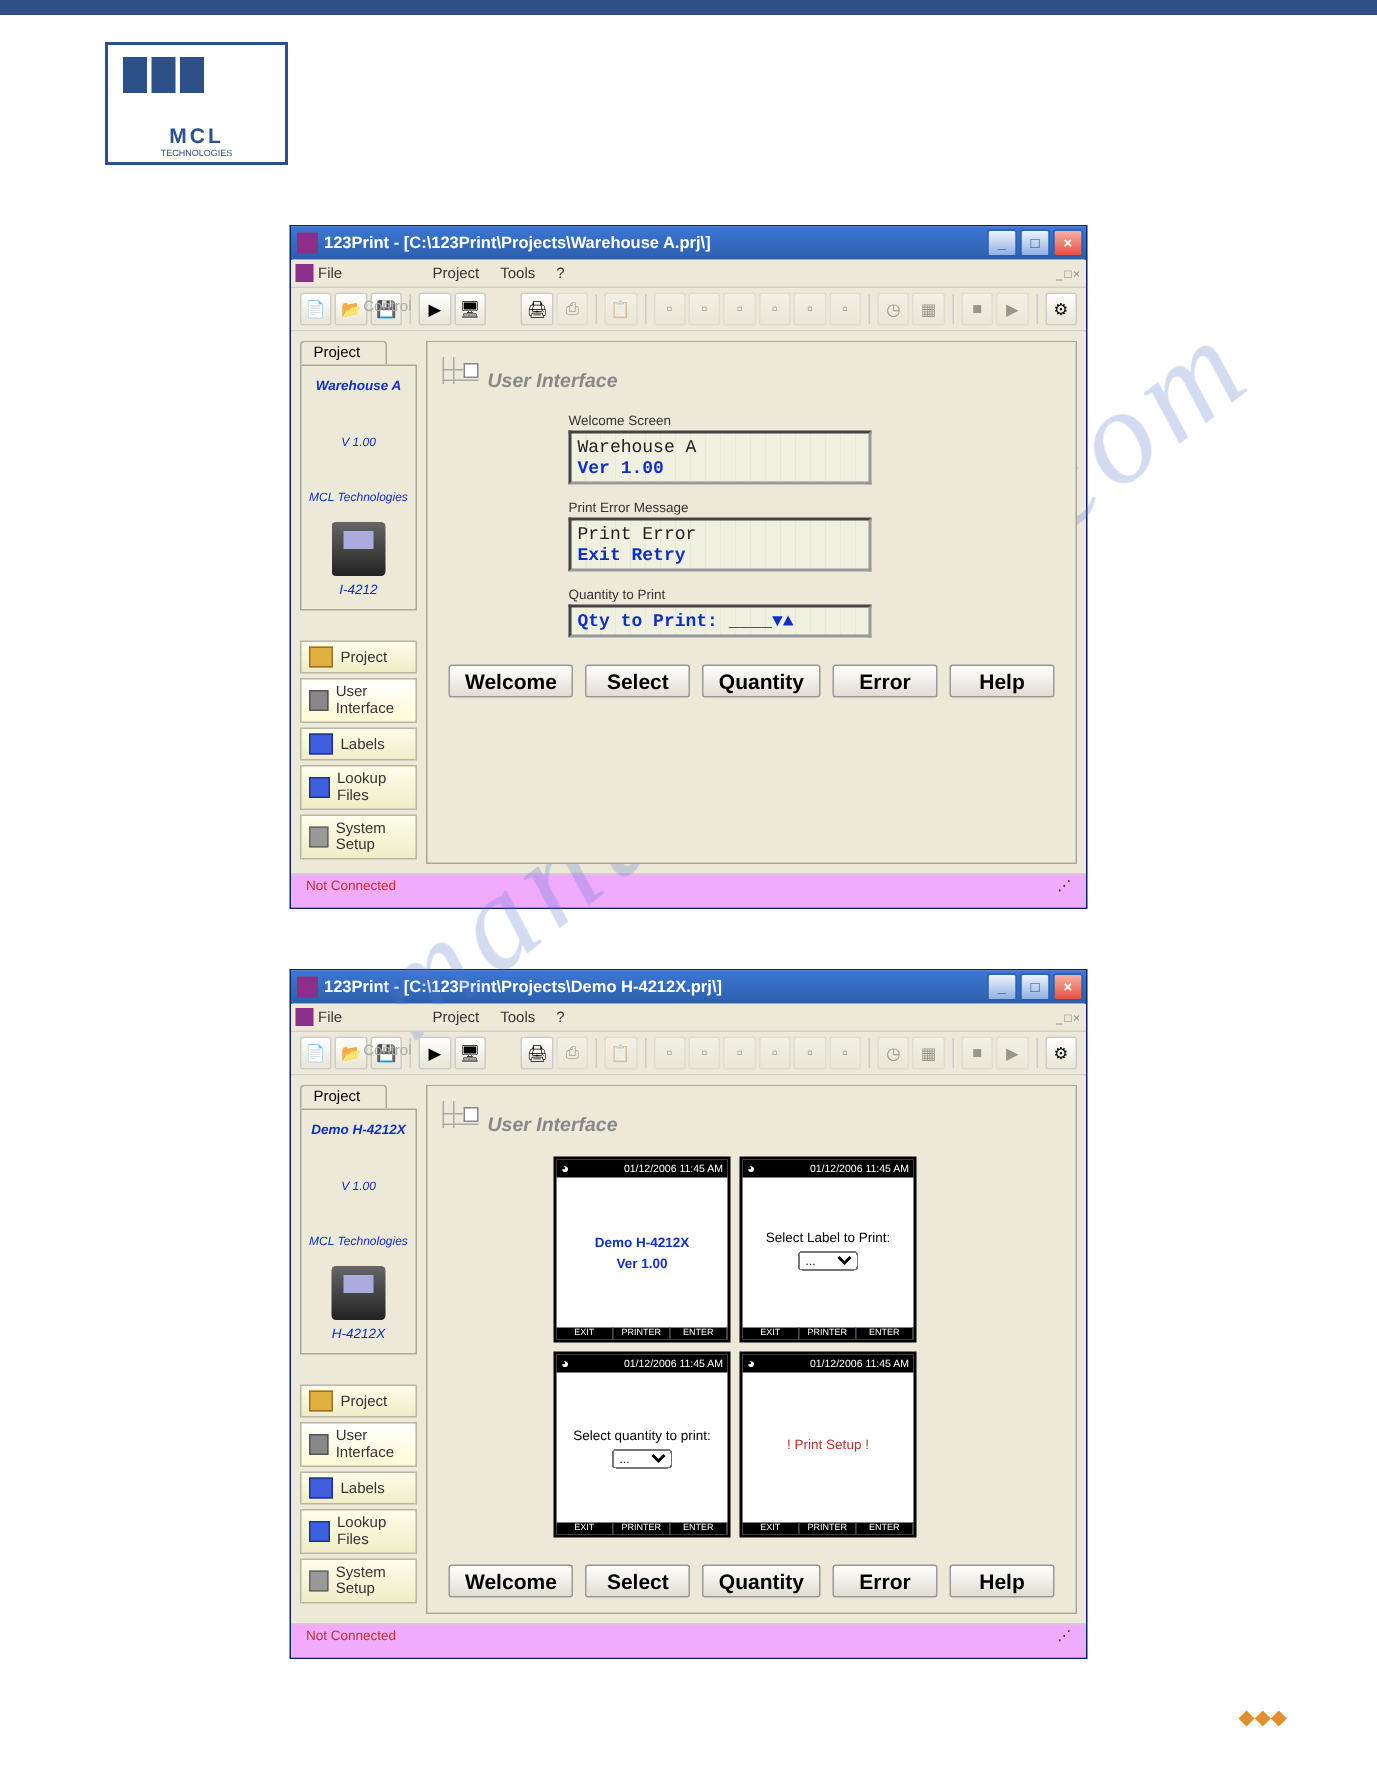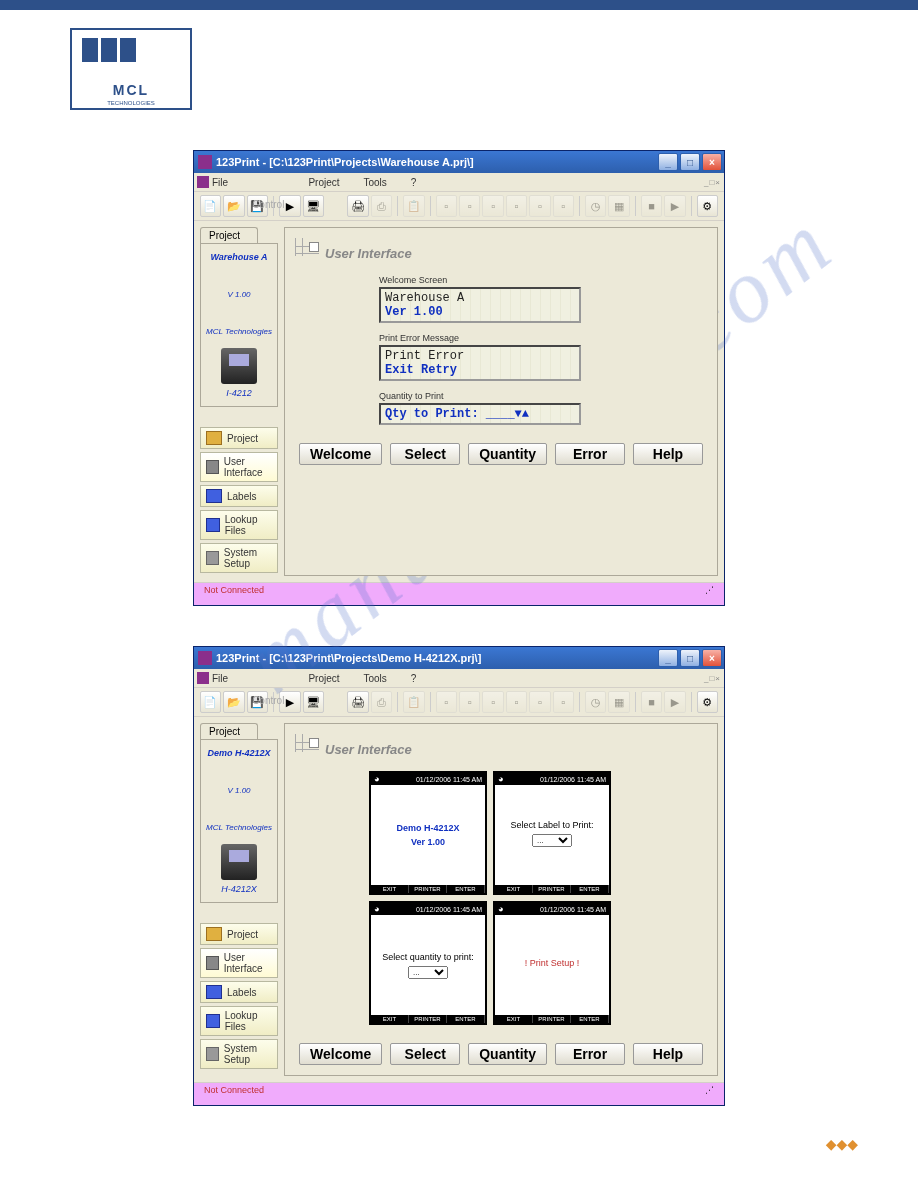--- a/index.html
+++ b/index.html
@@ -9,21 +9,21 @@
   .logo-bar { width:16px; height:24px; background:#2d5089; }
   .logo-text { position:absolute; bottom:10px; left:0; right:0; text-align:center; font-size:14px; font-weight:bold; color:#2d5089; letter-spacing:2px; }
   .logo-sub { position:absolute; bottom:2px; left:0; right:0; text-align:center; font-size:6px; color:#2d5089; }
   .screenshot-holder { display:flex; justify-content:center; margin:40px 0 30px; }
   .window { width:530px; border:1px solid #0a246a; font-family:Tahoma,sans-serif; box-shadow:0 0 0 1px #3b6ea5 inset; }
   .titlebar { background:linear-gradient(#3b77d3,#2d5fad); height:22px; display:flex; align-items:center; color:#fff; font-size:11px; padding-left:4px; }
   .titlebar-icon { width:14px; height:14px; background:#8b2f8b; margin-right:4px; }
   .titlebar-text { flex:1; font-weight:bold; }
   .titlebtn { width:18px; height:16px; margin-right:2px; background:linear-gradient(#eef3fb,#8fb0e2); border:1px solid #2d5fad; border-radius:2px; display:flex; align-items:center; justify-content:center; font-size:10px; color:#2d5089; font-weight:bold; }
   .titlebtn.close { background:linear-gradient(#f8b1a6,#e2523a); color:#fff; }
-  .menubar { background:#ece9d8; height:18px; display:flex; align-items:center; font-size:10px; gap:24px; padding-left:18px; color:#333; border-bottom:1px solid #d4d0c8; position:relative; }
+  .menubar { background:#ece9d8; height:18px; display:flex; align-items:center; font-size:10px; gap:14px; padding-left:18px; color:#333; border-bottom:1px solid #d4d0c8; position:relative; }
   .menubar .app-icon { position:absolute; left:3px; width:12px; height:12px; background:#8b2f8b; }
   .menubar .disabled { color:#aaa;margin-top:44px; }
   .mdi-ctrl { position:absolute; right:4px; display:flex; gap:1px; }
   .mdi-ctrl span { font-size:8px; color:#888; }
   .toolbar { background:#ece9d8; height:28px; display:flex; align-items:center; padding:0 6px; gap:2px; border-bottom:1px solid #d4d0c8; }
   .tbtn { width:20px; height:20px; border:1px solid #ccc; background:linear-gradient(#fff,#e8e5d4); border-radius:2px; display:flex; align-items:center; justify-content:center; font-size:11px; }
   .tbtn.dis { opacity:.35; }
   .tsep { width:1px; height:20px; background:#ccc; margin:0 3px; }
   .client { display:flex; background:#ece9d8; min-height:300px; }
   .sidebar { width:110px; padding:6px; }

